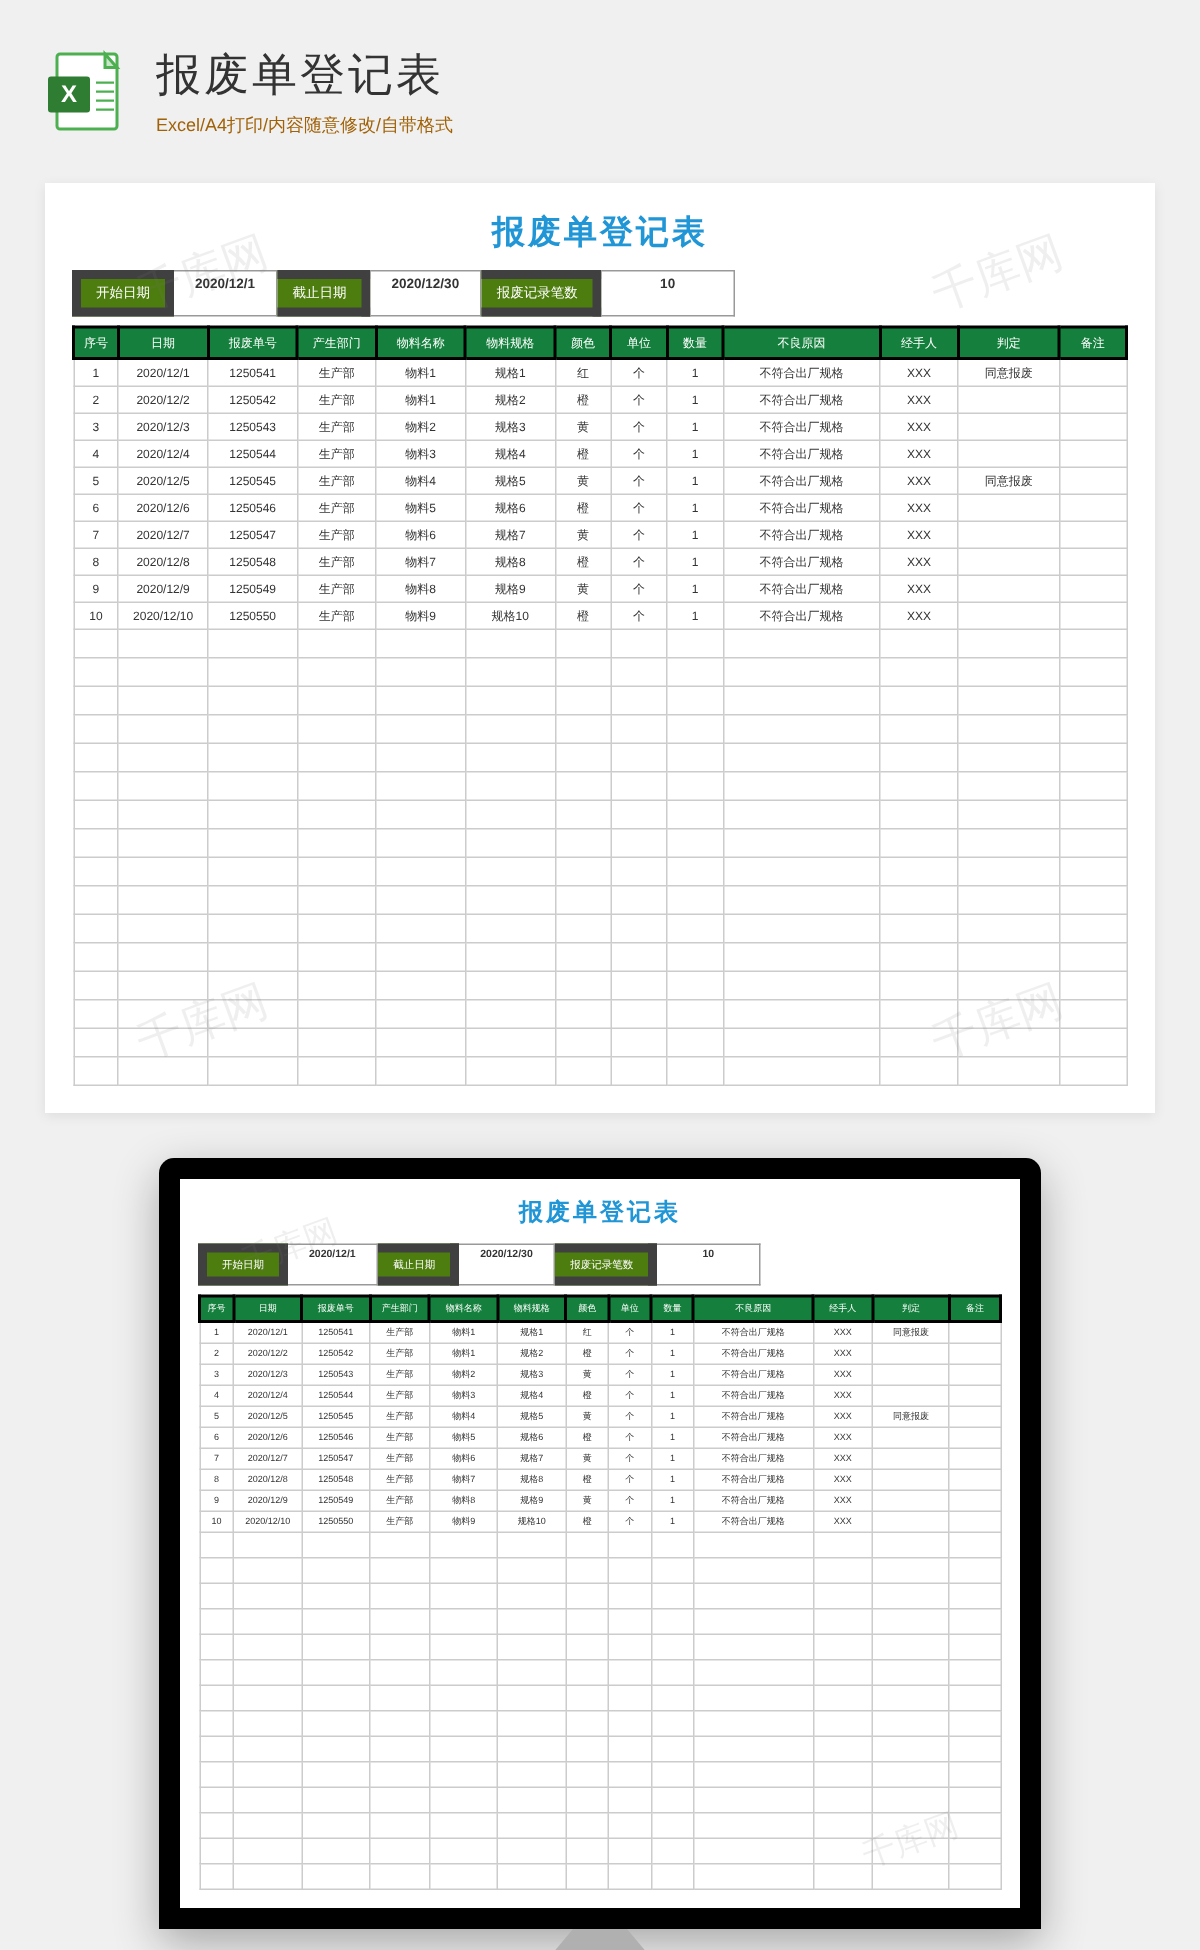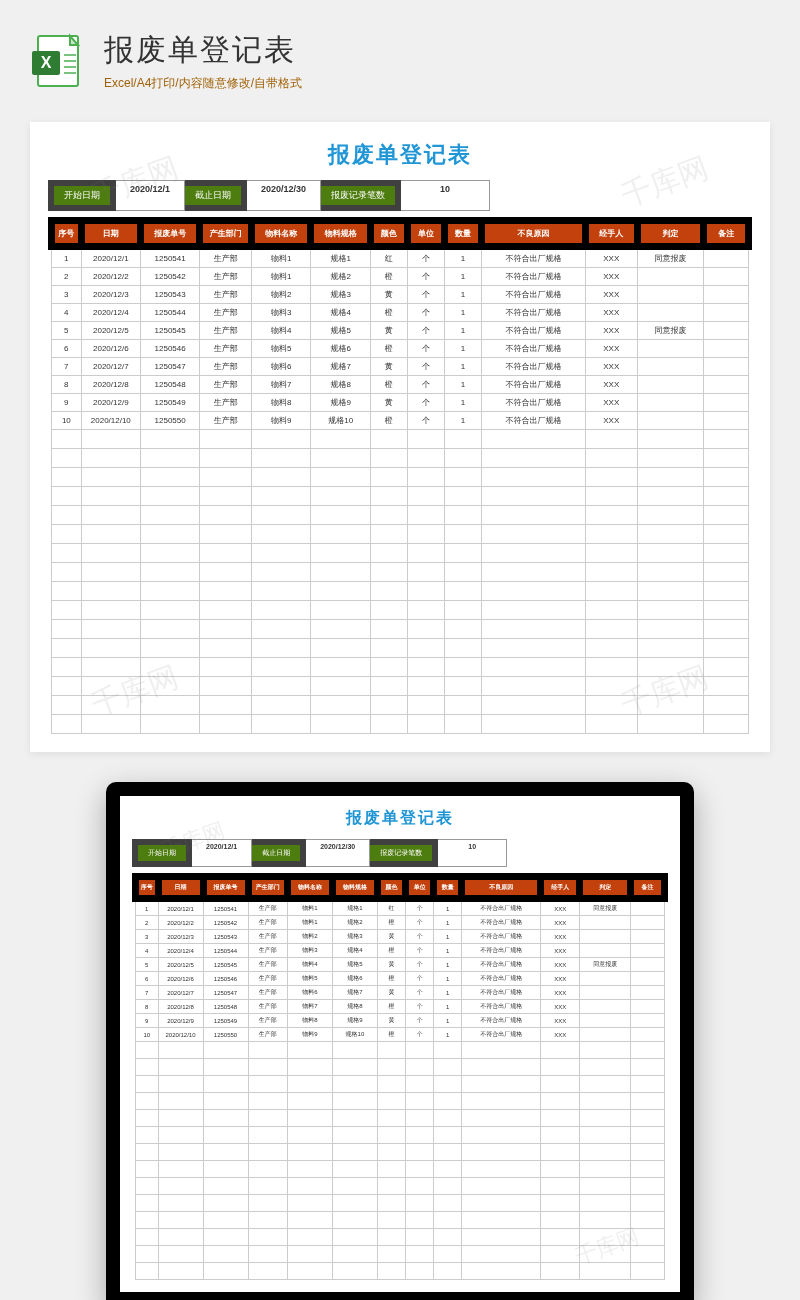--- a/index.html
+++ b/index.html
@@ -71,25 +71,25 @@
   border-left: none;
   font-weight: bold;
 }
 table.data {
   width: 100%;
   border-collapse: collapse;
   font-size: 8px;
   table-layout: fixed;
 }
 table.data th {
-  background: #c2410c;
+  background: #15803d;
   color: #fff;
   padding: 4px 2px;
-  border: 7px solid #000000;
-  font-weight: bold;
+  border: 2px solid #000000;
+  font-weight: normal;
 }
 table.data td {
   padding: 3px 2px;
   border: 1px solid #ccc;
   text-align: center;
   color: #333;
 }
 table.data tr.empty td {
   height: 12px;
 }

